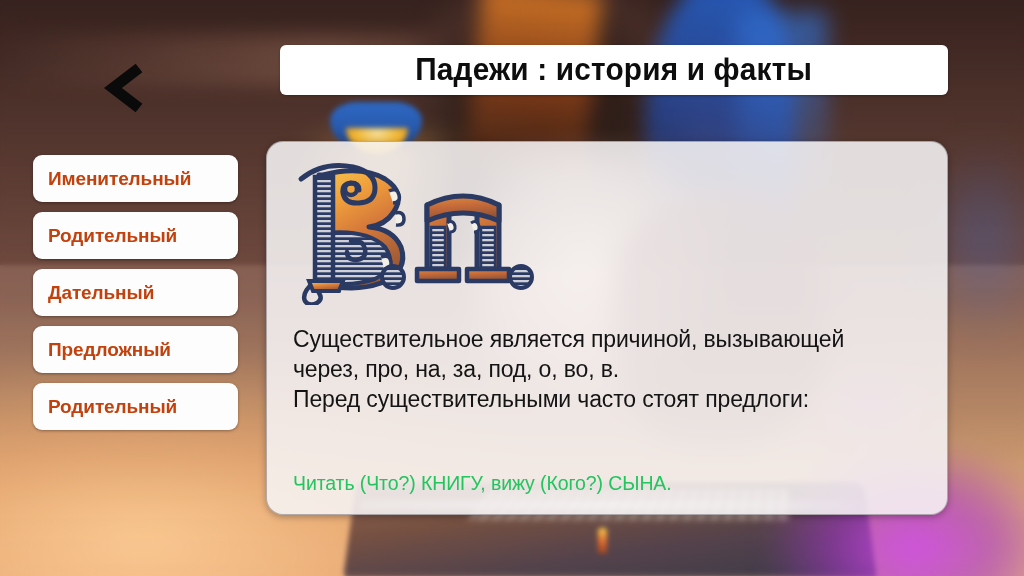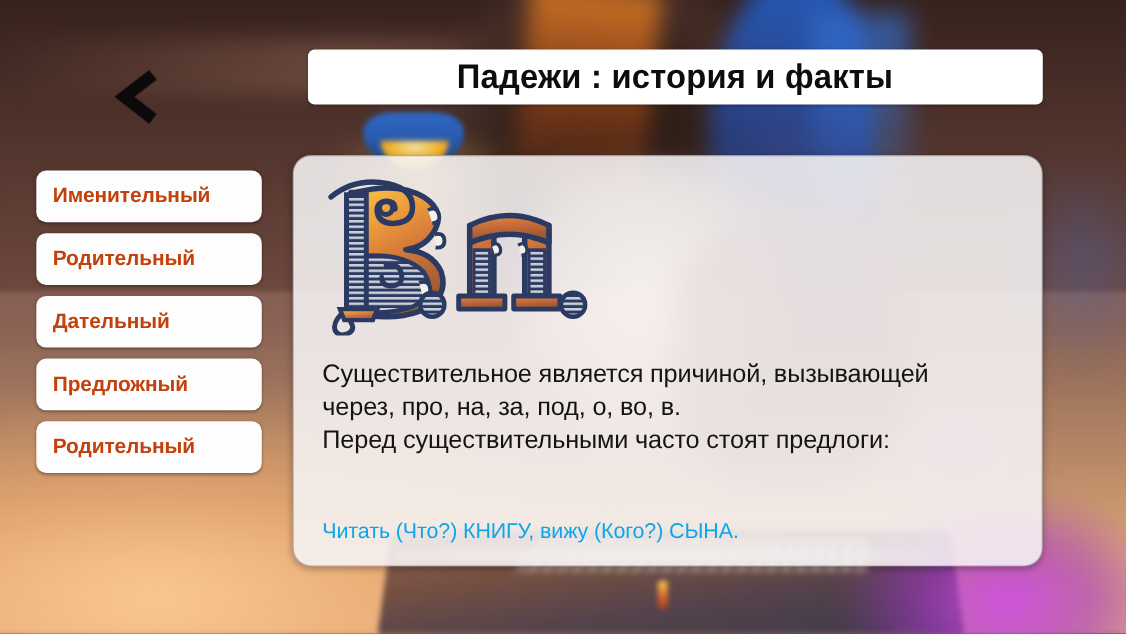--- a/index.html
+++ b/index.html
@@ -230,21 +230,21 @@
   #body-text {
     position:absolute; left:26px; top:182px; right:20px;
     font-size:23px; line-height:30px; color:#141414;
     letter-spacing:-.15px;
   }
   #body-text .line { white-space:nowrap; }
 
   
   #example-text {
     position:absolute; left:26px; top:330px;
-    font-size:19.5px; color:#0ea5e9; font-weight:500;
+    font-size:19.5px; color:#22c55e; font-weight:500;
     white-space:nowrap; letter-spacing:-.1px;
   }
 </style>
 </head>
 <body>
 
 <div id="bg-photo">
   <div class="bg-base"></div>
   <div class="bg-wall"></div>
   <div class="bg-wall-streak"></div>

